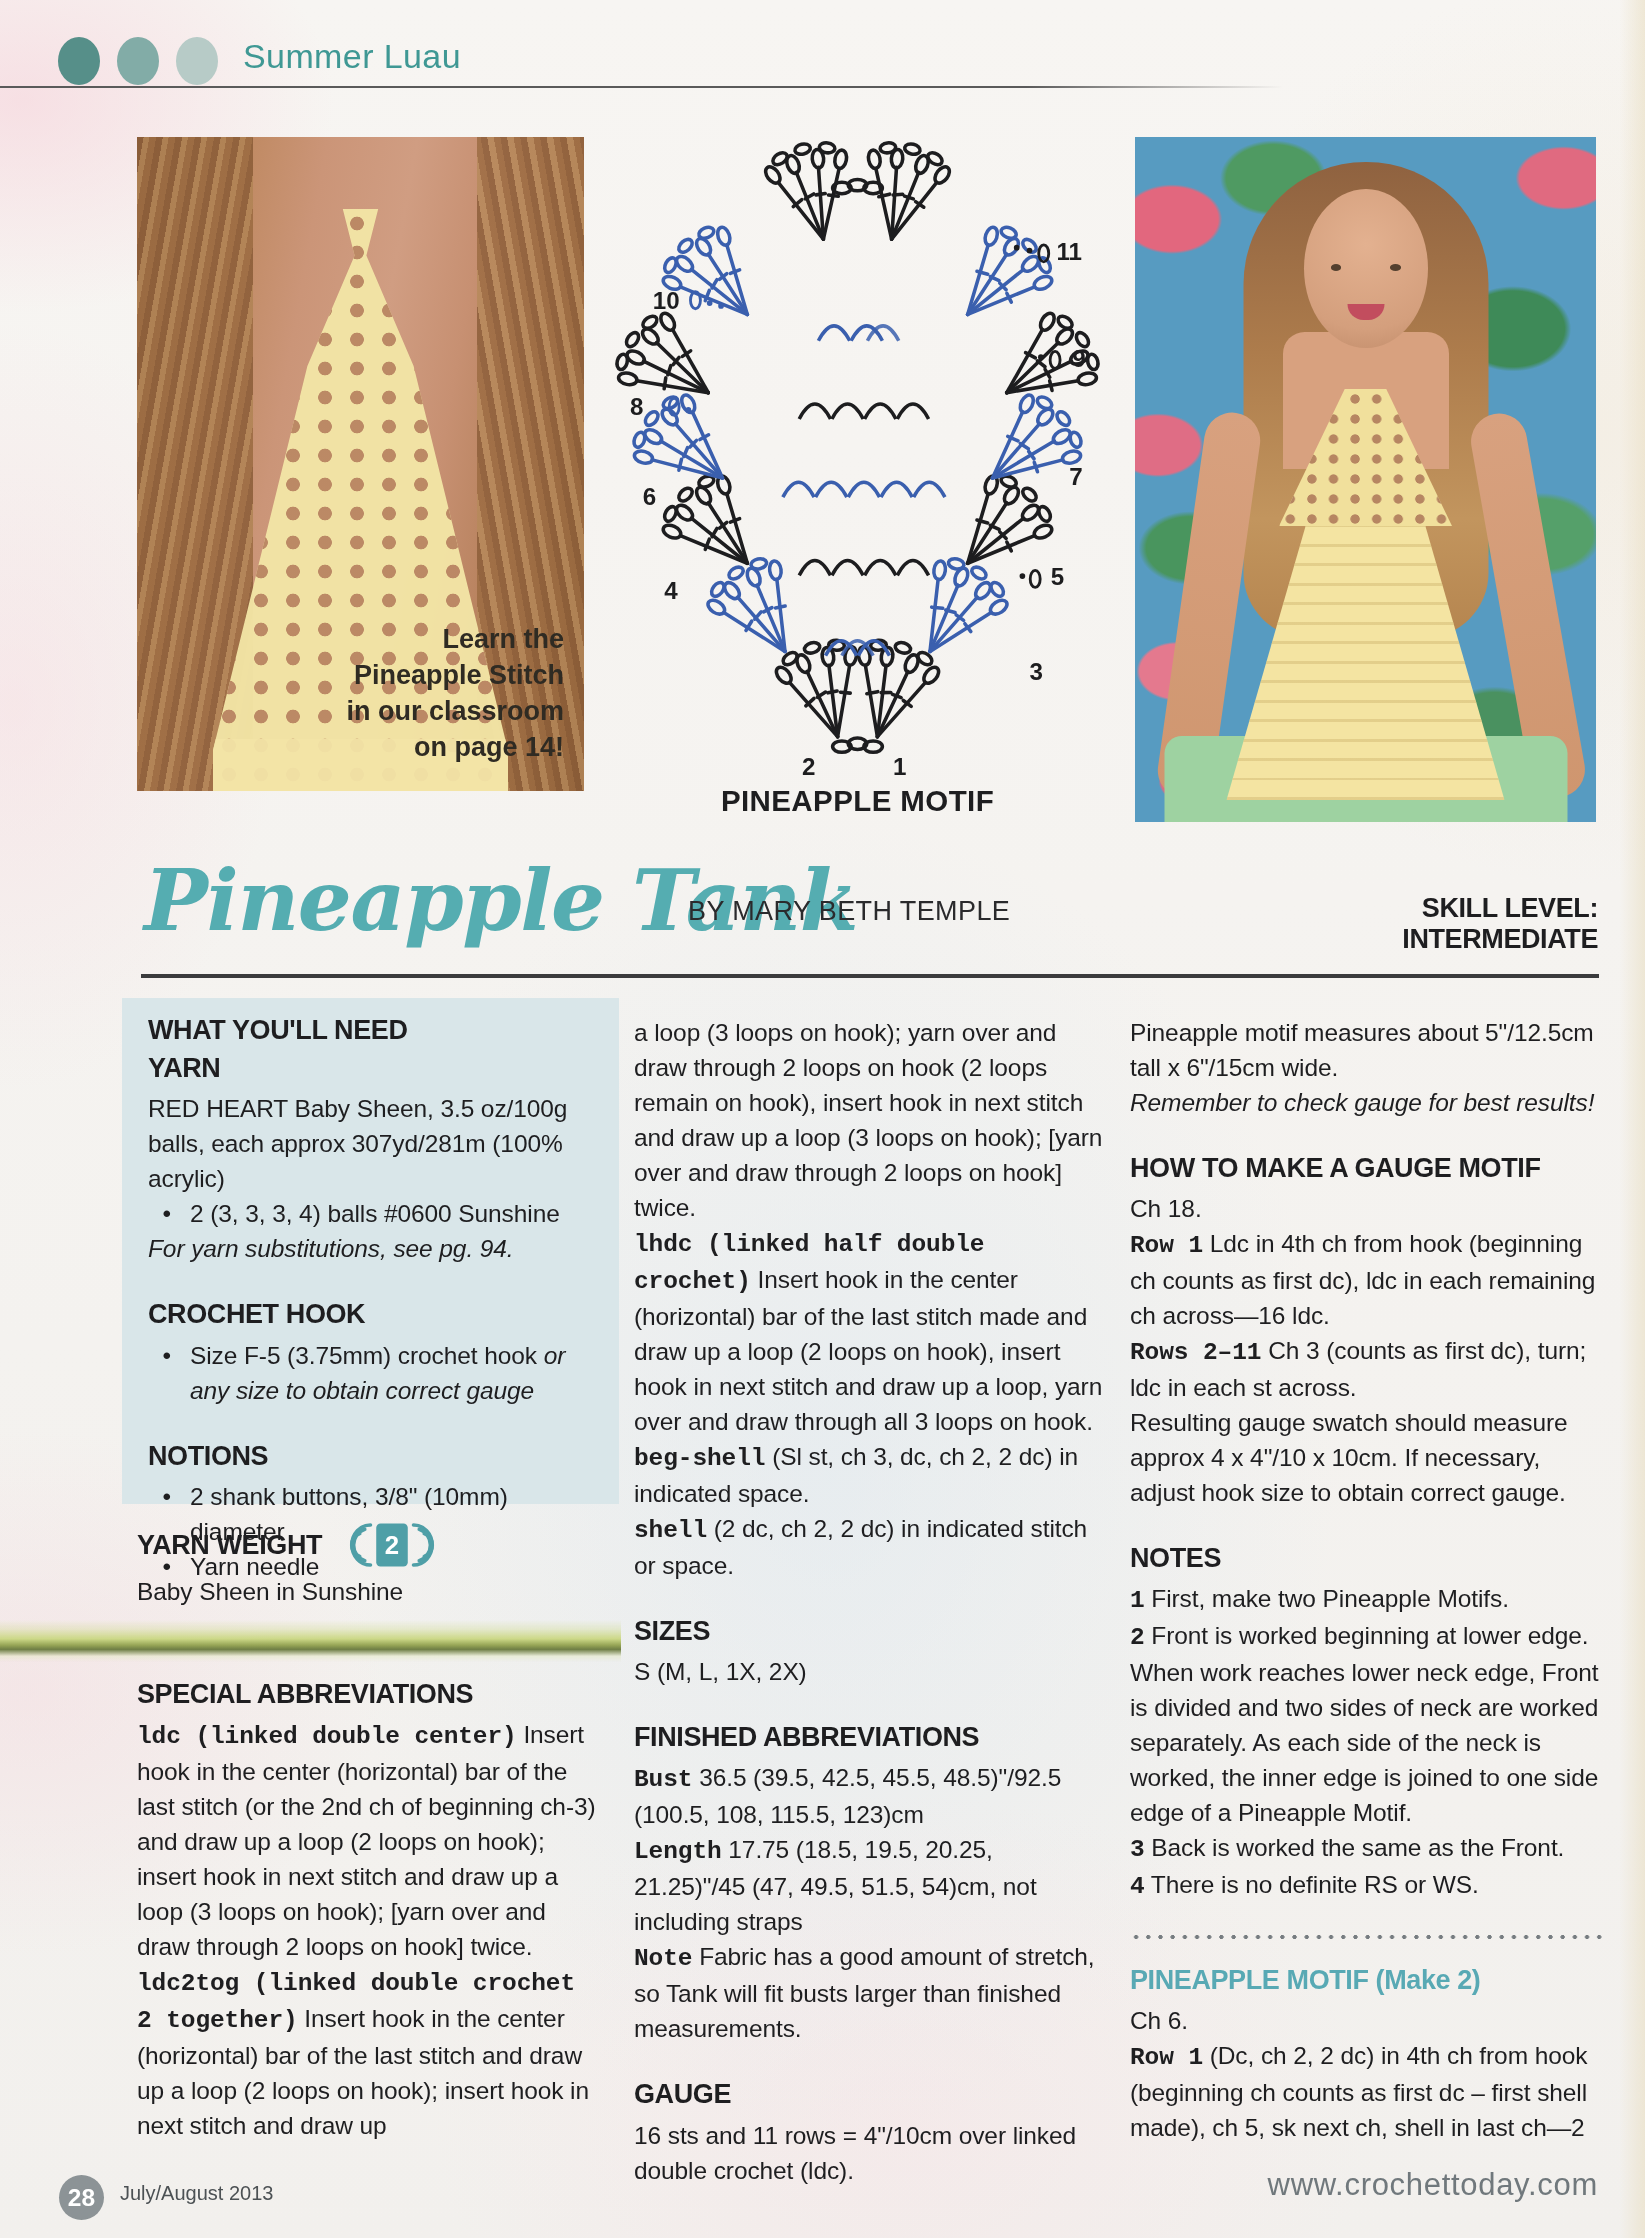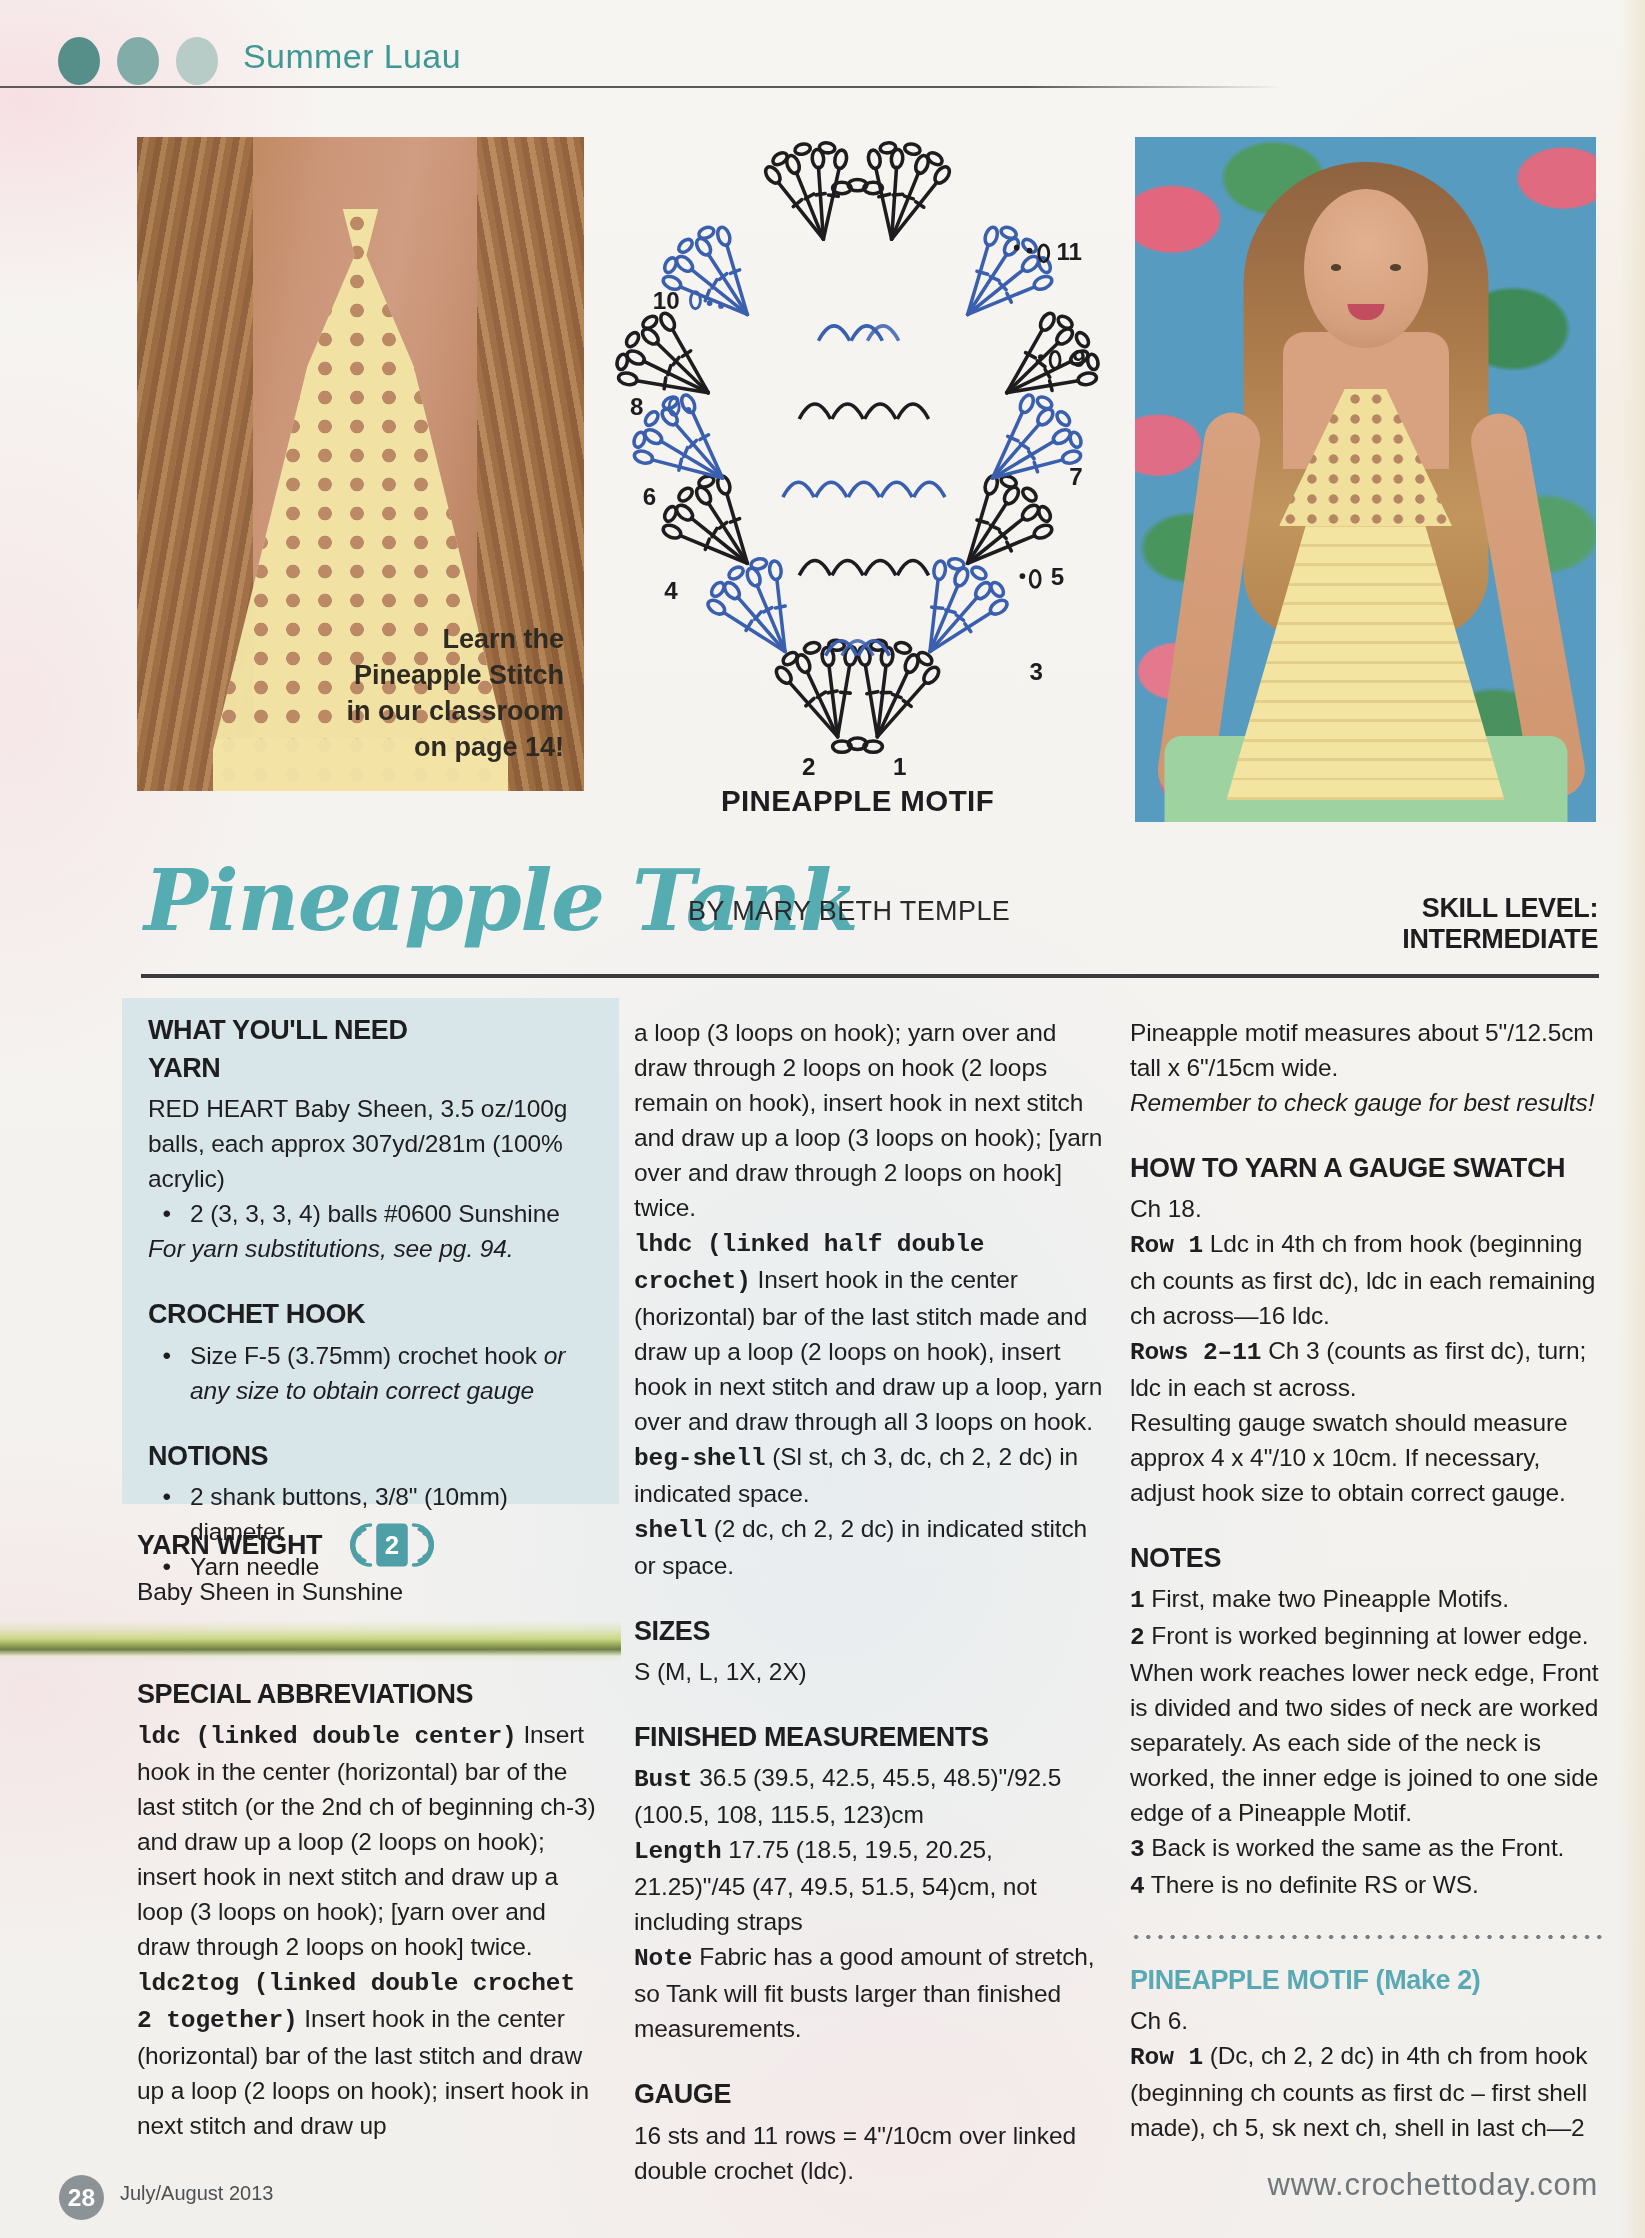--- a/index.html
+++ b/index.html
@@ -319,32 +319,32 @@
     <p class="p"><span class="b">ldc2tog (linked double crochet 2 together)</span><span> Insert hook in the center (horizontal) bar of the last stitch and draw up a loop (2 loops on hook); insert hook in next stitch and draw up</span></p>
   </div>
 
   <div class="col col-2">
     <p class="p">a loop (3 loops on hook); yarn over and draw through 2 loops on hook (2 loops remain on hook), insert hook in next stitch and draw up a loop (3 loops on hook); [yarn over and draw through 2 loops on hook] twice.</p>
     <p class="p"><span class="b">lhdc (linked half double crochet)</span><span> Insert hook in the center (horizontal) bar of the last stitch made and draw up a loop (2 loops on hook), insert hook in next stitch and draw up a loop, yarn over and draw through all 3 loops on hook.</span></p>
     <p class="p"><span class="b">beg-shell</span><span> (Sl st, ch 3, dc, ch 2, 2 dc) in indicated space.</span></p>
     <p class="p"><span class="b">shell</span><span> (2 dc, ch 2, 2 dc) in indicated stitch or space.</span></p>
     <h3 class="h mt">SIZES</h3>
     <p class="p">S (M, L, 1X, 2X)</p>
-    <h3 class="h mt">FINISHED MEASUREMENTS</h3>
+    <h3 class="h mt">FINISHED ABBREVIATIONS</h3>
     <p class="p"><span class="b">Bust</span><span> 36.5 (39.5, 42.5, 45.5, 48.5)"/92.5 (100.5, 108, 115.5, 123)cm</span></p>
     <p class="p"><span class="b">Length</span><span> 17.75 (18.5, 19.5, 20.25, 21.25)"/45 (47, 49.5, 51.5, 54)cm, not including straps</span></p>
     <p class="p"><span class="b">Note</span><span> Fabric has a good amount of stretch, so Tank will fit busts larger than finished measurements.</span></p>
     <h3 class="h mt">GAUGE</h3>
     <p class="p">16 sts and 11 rows = 4"/10cm over linked double crochet (ldc).</p>
   </div>
 
   <div class="col col-3">
     <p class="p">Pineapple motif measures about 5"/12.5cm tall x 6"/15cm wide.</p>
     <p class="p i">Remember to check gauge for best results!</p>
-    <h3 class="h mt">HOW TO YARN A GAUGE SWATCH</h3>
+    <h3 class="h mt">HOW TO MAKE A GAUGE MOTIF</h3>
     <p class="p">Ch 18.</p>
     <p class="p"><span class="b">Row 1</span><span> Ldc in 4th ch from hook (beginning ch counts as first dc), ldc in each remaining ch across—16 ldc.</span></p>
     <p class="p"><span class="b">Rows 2–11</span><span> Ch 3 (counts as first dc), turn; ldc in each st across.</span></p>
     <p class="p">Resulting gauge swatch should measure approx 4 x 4"/10 x 10cm. If necessary, adjust hook size to obtain correct gauge.</p>
     <h3 class="h mt">NOTES</h3>
     <p class="p"><span class="b">1</span><span> First, make two Pineapple Motifs.</span></p>
     <p class="p"><span class="b">2</span><span> Front is worked beginning at lower edge. When work reaches lower neck edge, Front is divided and two sides of neck are worked separately. As each side of the neck is worked, the inner edge is joined to one side edge of a Pineapple Motif.</span></p>
     <p class="p"><span class="b">3</span><span> Back is worked the same as the Front.</span></p>
     <p class="p"><span class="b">4</span><span> There is no definite RS or WS.</span></p>
     <div class="dotted-div"></div>

